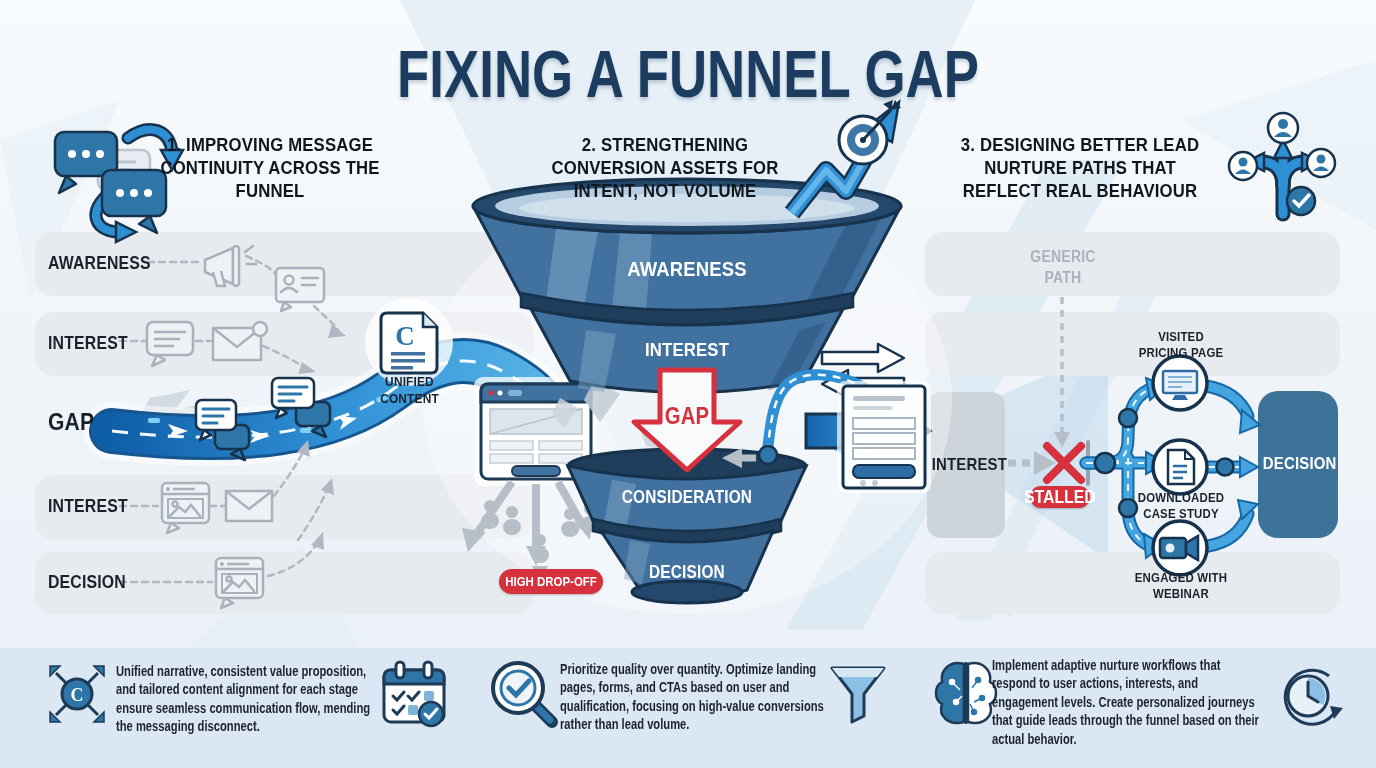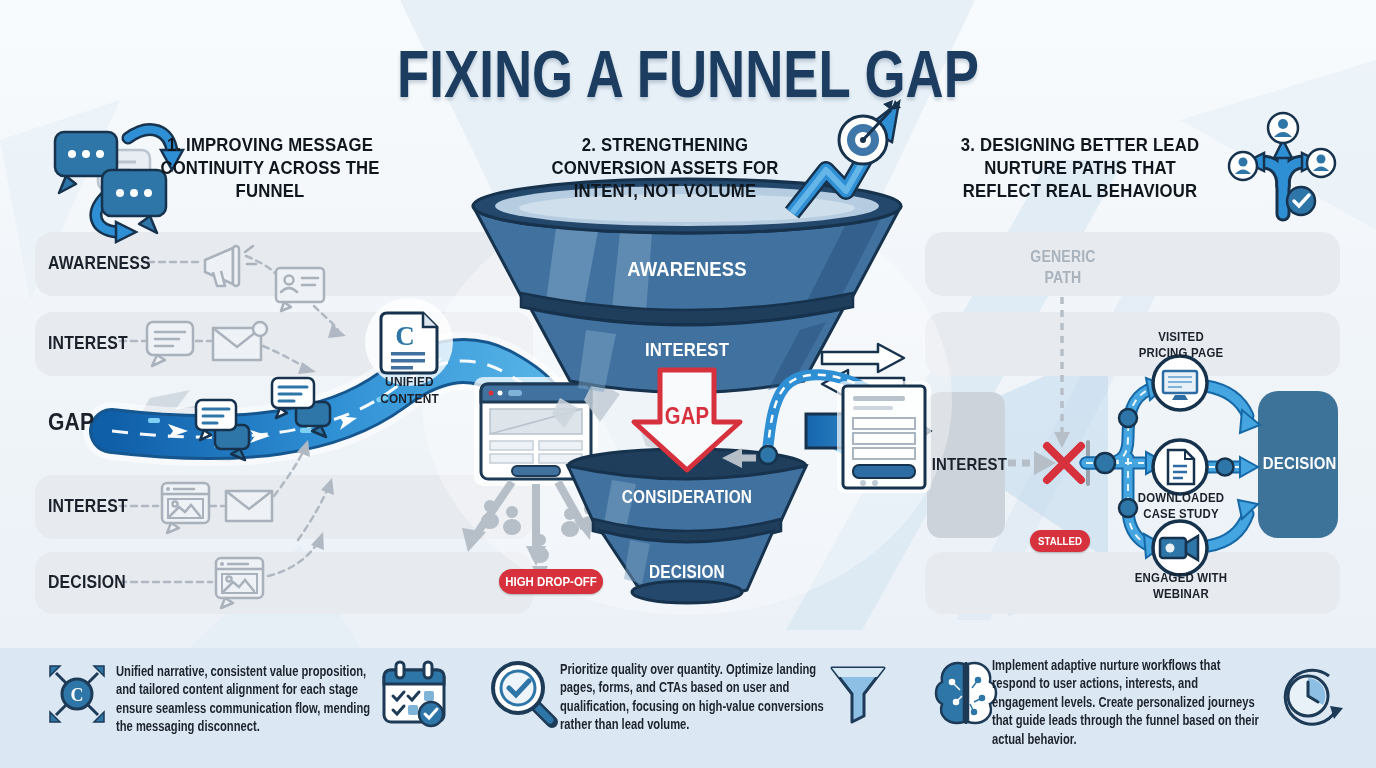--- a/index.html
+++ b/index.html
@@ -514,21 +514,21 @@
 
   <div class="lbl white condc" style="left:587px;top:257px;width:200px;font-size:21px;">AWARENESS</div>
   <div class="lbl white condc" style="left:597px;top:339px;width:180px;font-size:19px;">INTEREST</div>
   <div class="lbl condc" style="left:637px;top:403px;width:100px;font-size:23px;color:#d6313c;">GAP</div>
   <div class="lbl white condc" style="left:587px;top:487px;width:200px;font-size:17.5px;">CONSIDERATION</div>
   <div class="lbl white condc" style="left:607px;top:562px;width:160px;font-size:17.5px;">DECISION</div>
 
   <div class="lbl condc" style="left:1008px;top:247px;width:110px;font-size:16px;color:#a9b3bd;line-height:1.3;">GENERIC PATH</div>
   <div class="lbl condc" style="left:1126px;top:329px;width:110px;font-size:13px;line-height:1.25;">VISITED PRICING PAGE</div>
   <div class="lbl condc" style="left:927px;top:455px;width:78px;font-size:17px;">INTEREST</div>
-  <div class="pill" style="left:1030px;top:486px;width:60px;height:22px;font-size:11px;margin-top:44px;">
+  <div class="pill" style="left:1030px;top:486px;width:60px;height:22px;font-size:18px;">
     <span class="condc">STALLED</span>
   </div>
   <div class="lbl condc" style="left:1124px;top:490px;width:114px;font-size:13px;line-height:1.25;">DOWNLOADED CASE STUDY</div>
   <div class="lbl condc" style="left:1124px;top:570px;width:114px;font-size:13px;line-height:1.25;">ENGAGED WITH WEBINAR</div>
   <div class="lbl white condc" style="left:1258px;top:454px;width:80px;font-size:17px;">DECISION</div>
 
   <div class="foot-text" style="left:116px;top:662px;">Unified narrative, consistent value proposition, and tailored content alignment for each stage ensure seamless communication flow, mending the messaging disconnect.</div>
   <div class="foot-text" style="left:560px;top:660px;">Prioritize quality over quantity. Optimize landing pages, forms, and CTAs based on user and qualification, focusing on high-value conversions rather than lead volume.</div>
   <div class="foot-text" style="left:992px;top:656px;width:340px;">Implement adaptive nurture workflows that respond to user actions, interests, and engagement levels. Create personalized journeys that guide leads through the funnel based on their actual behavior.</div>
 

